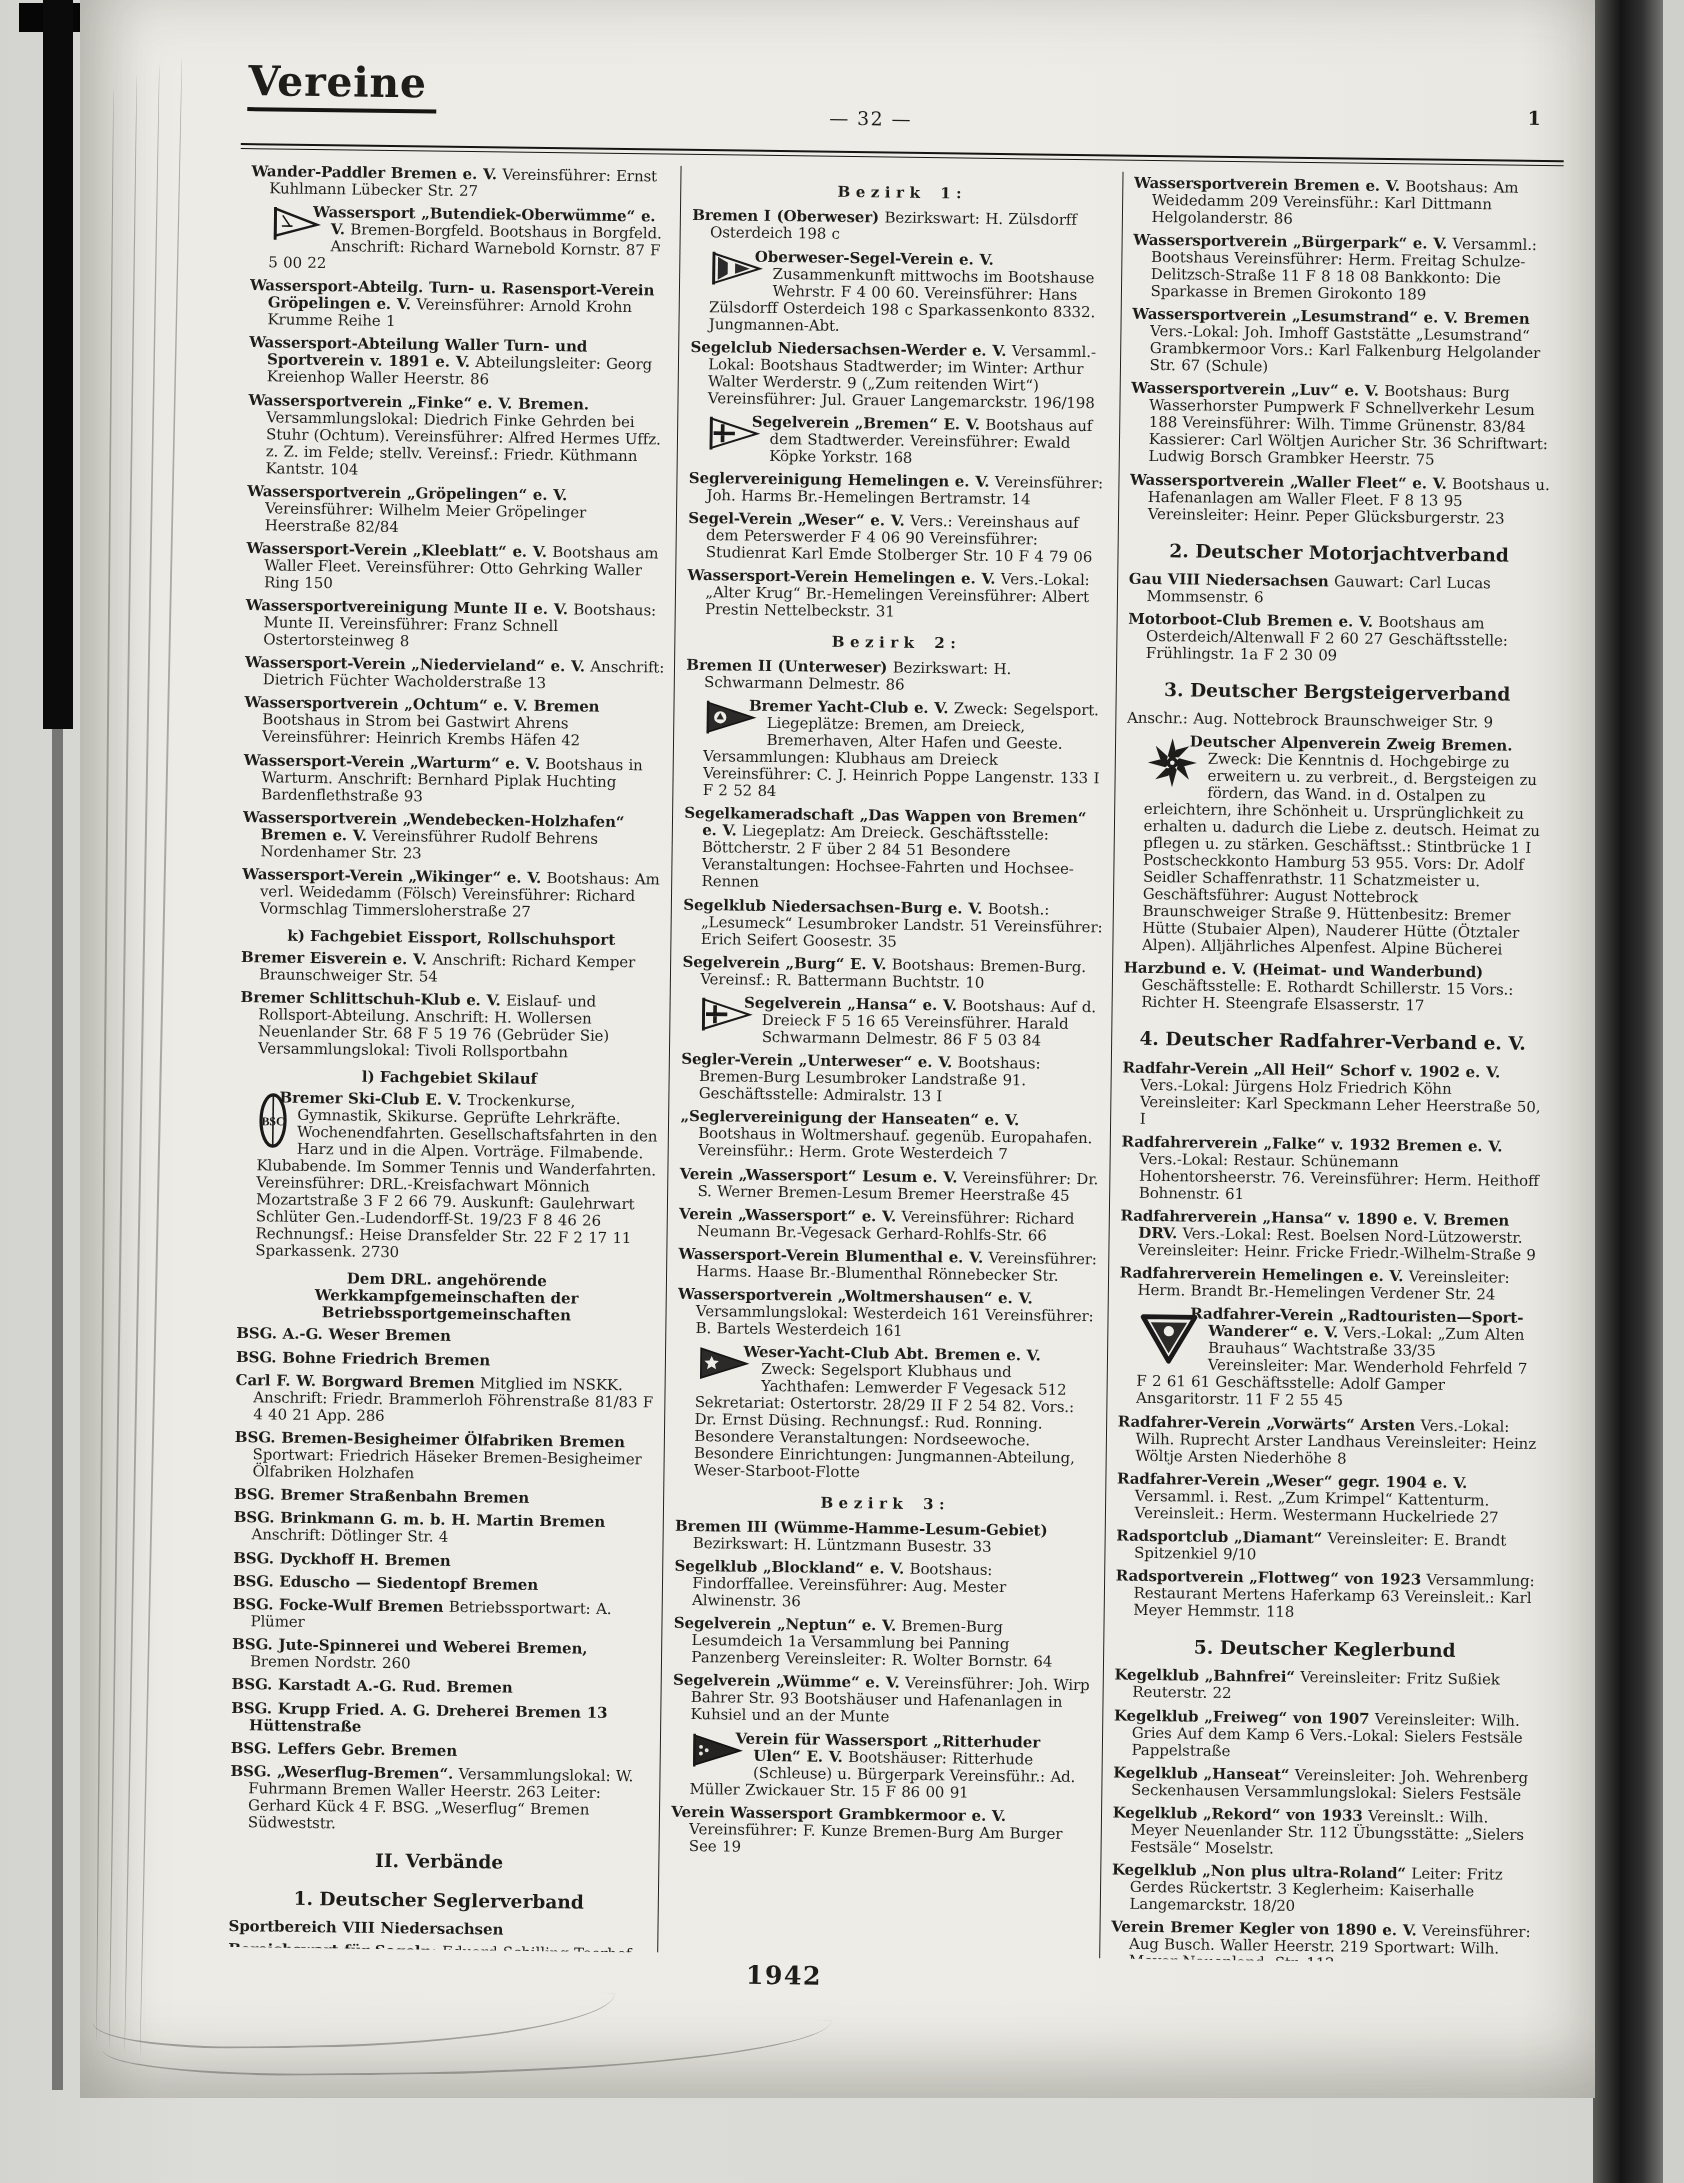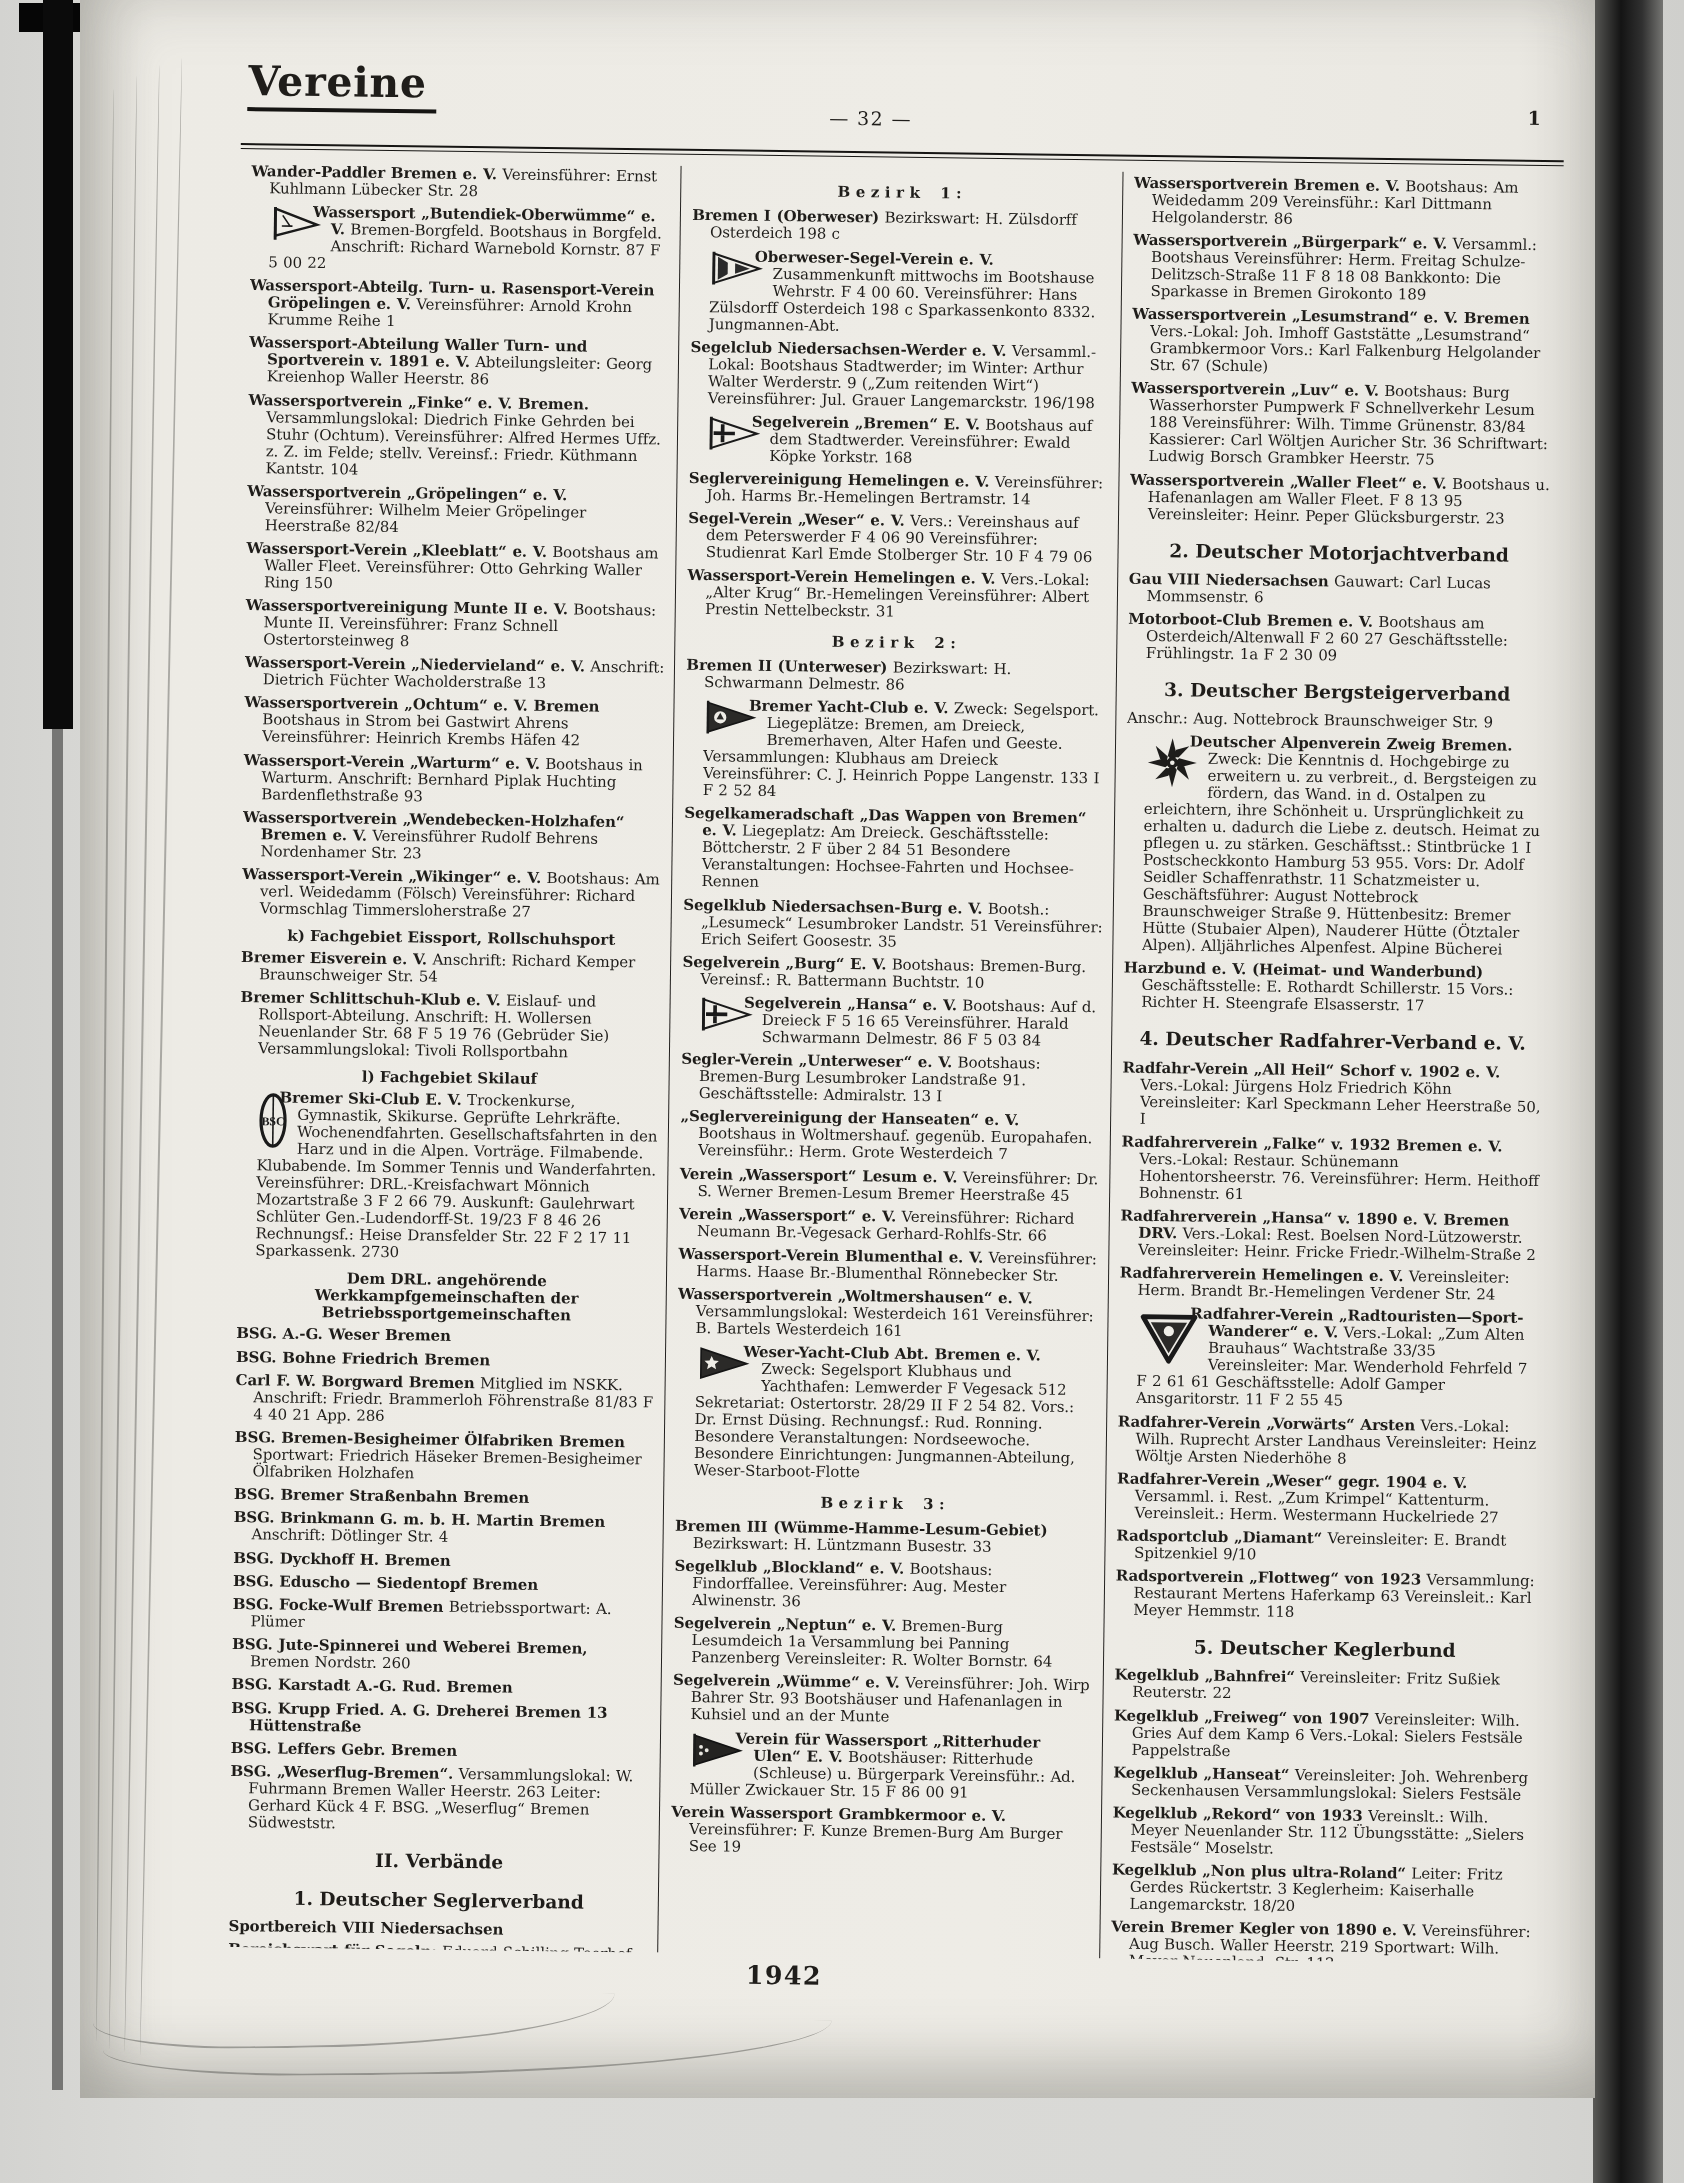--- a/index.html
+++ b/index.html
@@ -71,21 +71,21 @@
 
 <div class="content">
   <div class="page-header">
     <h1>Vereine</h1>
     <div class="page-num">— 32 —</div>
     <div class="corner-num">1</div>
   </div>
   <div class="rule"></div>
   <div class="columns">
       <div class="column">
-        <p class="entry"><span class="entry-name">Wander-Paddler Bremen e. V.</span> <span class="entry-text">Vereinsführer: Ernst Kuhlmann Lübecker Str. 28</span></p>
+        <p class="entry"><span class="entry-name">Wander-Paddler Bremen e. V.</span> <span class="entry-text">Vereinsführer: Ernst Kuhlmann Lübecker Str. 27</span></p>
         <p class="entry"><span class="icon">
             <svg width="54" height="36" viewBox="0 0 64 44">
               <path d="M7 4 L58 23 L7 37 Z" fill="#efede7" stroke="#1a1a1a" stroke-width="3"></path>
               <path d="M16 12 l9 13 M15 25 h13" stroke="#1a1a1a" stroke-width="2" fill="none"></path>
               <path d="M7 2 V42" stroke="#1a1a1a" stroke-width="3.5"></path>
             </svg>
           </span><span class="entry-name">Wassersport „Butendiek-Oberwümme“ e. V.</span> <span class="entry-text">Bremen-Borgfeld. Bootshaus in Borgfeld. Anschrift: Richard Warnebold Kornstr. 87 F 5 00 22</span></p>
         <p class="entry"><span class="entry-name">Wassersport-Abteilg. Turn- u. Rasensport-Verein Gröpelingen e. V.</span> <span class="entry-text">Vereinsführer: Arnold Krohn Krumme Reihe 1</span></p>
         <p class="entry"><span class="entry-name">Wassersport-Abteilung Waller Turn- und Sportverein v. 1891 e. V.</span> <span class="entry-text">Abteilungsleiter: Georg Kreienhop Waller Heerstr. 86</span></p>
         <p class="entry"><span class="entry-name">Wassersportverein „Finke“ e. V. Bremen.</span> <span class="entry-text">Versammlungslokal: Diedrich Finke Gehrden bei Stuhr (Ochtum). Vereinsführer: Alfred Hermes Uffz. z. Z. im Felde; stellv. Vereinsf.: Friedr. Küthmann Kantstr. 104</span></p>
@@ -223,21 +223,21 @@
                 <path d="M14 14 L30 28 L28 37 L20 31 Z"></path>
               </g>
               <circle cx="36" cy="36" r="7.5" fill="#1e1d1b"></circle>
               <circle cx="36" cy="36" r="3" fill="#efede7"></circle>
             </svg>
           </span><span class="entry-name">Deutscher Alpenverein Zweig Bremen.</span> <span class="entry-text">Zweck: Die Kenntnis d. Hochgebirge zu erweitern u. zu verbreit., d. Bergsteigen zu fördern, das Wand. in d. Ostalpen zu erleichtern, ihre Schönheit u. Ursprünglichkeit zu erhalten u. dadurch die Liebe z. deutsch. Heimat zu pflegen u. zu stärken. Geschäftsst.: Stintbrücke 1 I Postscheckkonto Hamburg 53 955. Vors: Dr. Adolf Seidler Schaffenrathstr. 11 Schatzmeister u. Geschäftsführer: August Nottebrock Braunschweiger Straße 9. Hüttenbesitz: Bremer Hütte (Stubaier Alpen), Nauderer Hütte (Ötztaler Alpen). Alljährliches Alpenfest. Alpine Bücherei</span></p>
         <p class="entry"><span class="entry-name">Harzbund e. V. (Heimat- und Wanderbund)</span> <span class="entry-text">Geschäftsstelle: E. Rothardt Schillerstr. 15 Vors.: Richter H. Steengrafe Elsasserstr. 17</span></p>
         <div class="heading section">4. Deutscher Radfahrer-Verband e. V.</div>
         <p class="entry"><span class="entry-name">Radfahr-Verein „All Heil“ Schorf v. 1902 e. V.</span> <span class="entry-text">Vers.-Lokal: Jürgens Holz Friedrich Köhn Vereinsleiter: Karl Speckmann Leher Heerstraße 50, I</span></p>
         <p class="entry"><span class="entry-name">Radfahrerverein „Falke“ v. 1932 Bremen e. V.</span> <span class="entry-text">Vers.-Lokal: Restaur. Schünemann Hohentorsheerstr. 76. Vereinsführer: Herm. Heithoff Bohnenstr. 61</span></p>
-        <p class="entry"><span class="entry-name">Radfahrerverein „Hansa“ v. 1890 e. V. Bremen DRV.</span> <span class="entry-text">Vers.-Lokal: Rest. Boelsen Nord-Lützowerstr. Vereinsleiter: Heinr. Fricke Friedr.-Wilhelm-Straße 2</span></p>
+        <p class="entry"><span class="entry-name">Radfahrerverein „Hansa“ v. 1890 e. V. Bremen DRV.</span> <span class="entry-text">Vers.-Lokal: Rest. Boelsen Nord-Lützowerstr. Vereinsleiter: Heinr. Fricke Friedr.-Wilhelm-Straße 9</span></p>
         <p class="entry"><span class="entry-name">Radfahrerverein Hemelingen e. V.</span> <span class="entry-text">Vereinsleiter: Herm. Brandt Br.-Hemelingen Verdener Str. 24</span></p>
         <p class="entry"><span class="icon">
             <svg width="63" height="59" viewBox="0 0 80 74">
               <path d="M7 12 L73 12 L40 68 Z" fill="none" stroke="#1a1a1a" stroke-width="6" stroke-linejoin="round"></path>
               <path d="M17 19 L63 19 L40 58 Z" fill="#2b2a28"></path>
               <circle cx="40" cy="30" r="6.5" fill="#efede7"></circle>
             </svg>
           </span><span class="entry-name">Radfahrer-Verein „Radtouristen—Sport-Wanderer“ e. V.</span> <span class="entry-text">Vers.-Lokal: „Zum Alten Brauhaus“ Wachtstraße 33/35 Vereinsleiter: Mar. Wenderhold Fehrfeld 7 F 2 61 61 Geschäftsstelle: Adolf Gamper Ansgaritorstr. 11 F 2 55 45</span></p>
         <p class="entry"><span class="entry-name">Radfahrer-Verein „Vorwärts“ Arsten</span> <span class="entry-text">Vers.-Lokal: Wilh. Ruprecht Arster Landhaus Vereinsleiter: Heinz Wöltje Arsten Niederhöhe 8</span></p>
         <p class="entry"><span class="entry-name">Radfahrer-Verein „Weser“ gegr. 1904 e. V.</span> <span class="entry-text">Versamml. i. Rest. „Zum Krimpel“ Kattenturm. Vereinsleit.: Herm. Westermann Huckelriede 27</span></p>

